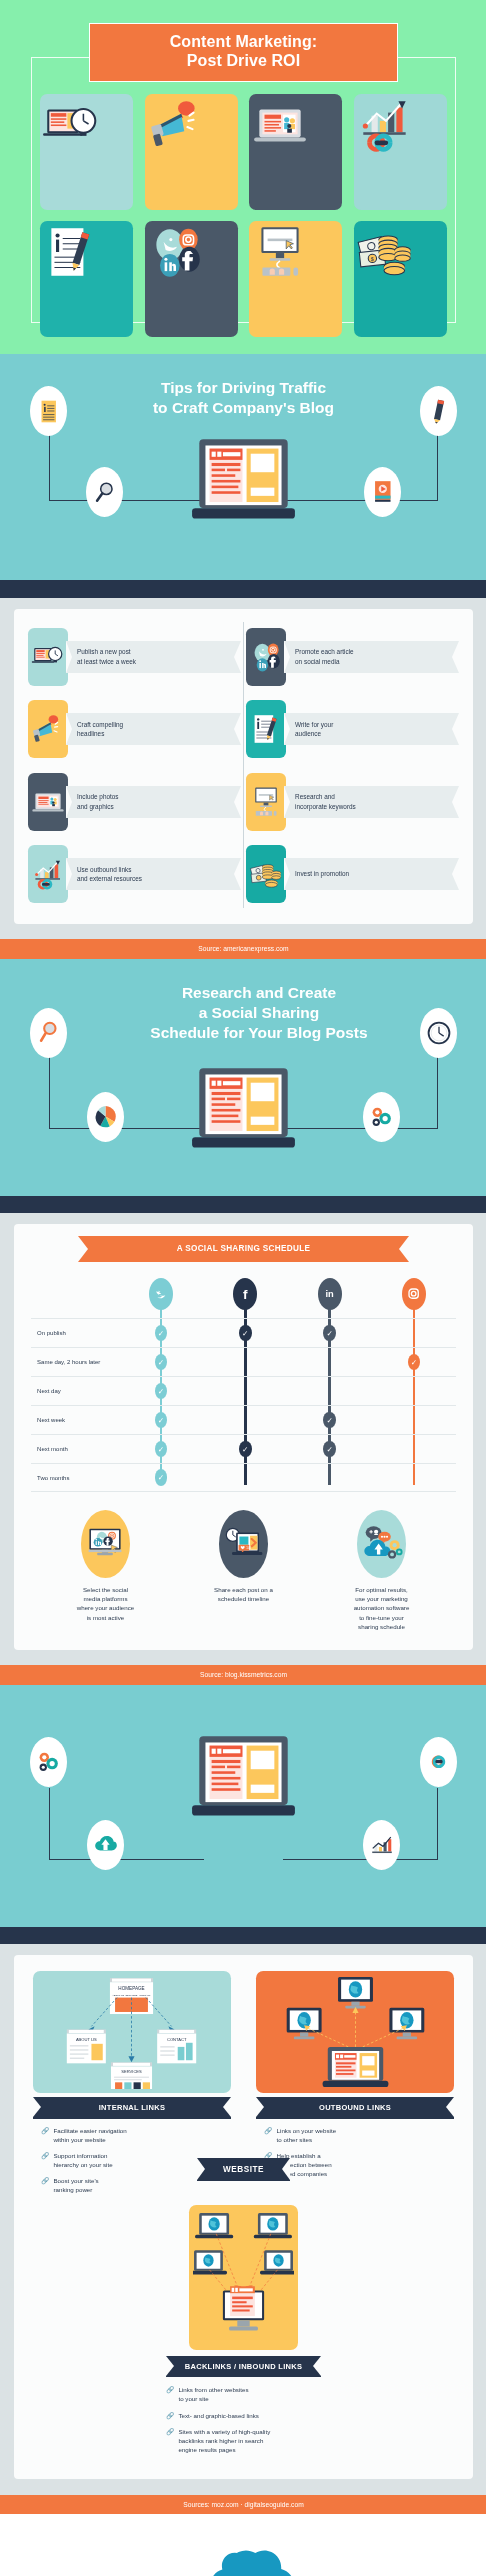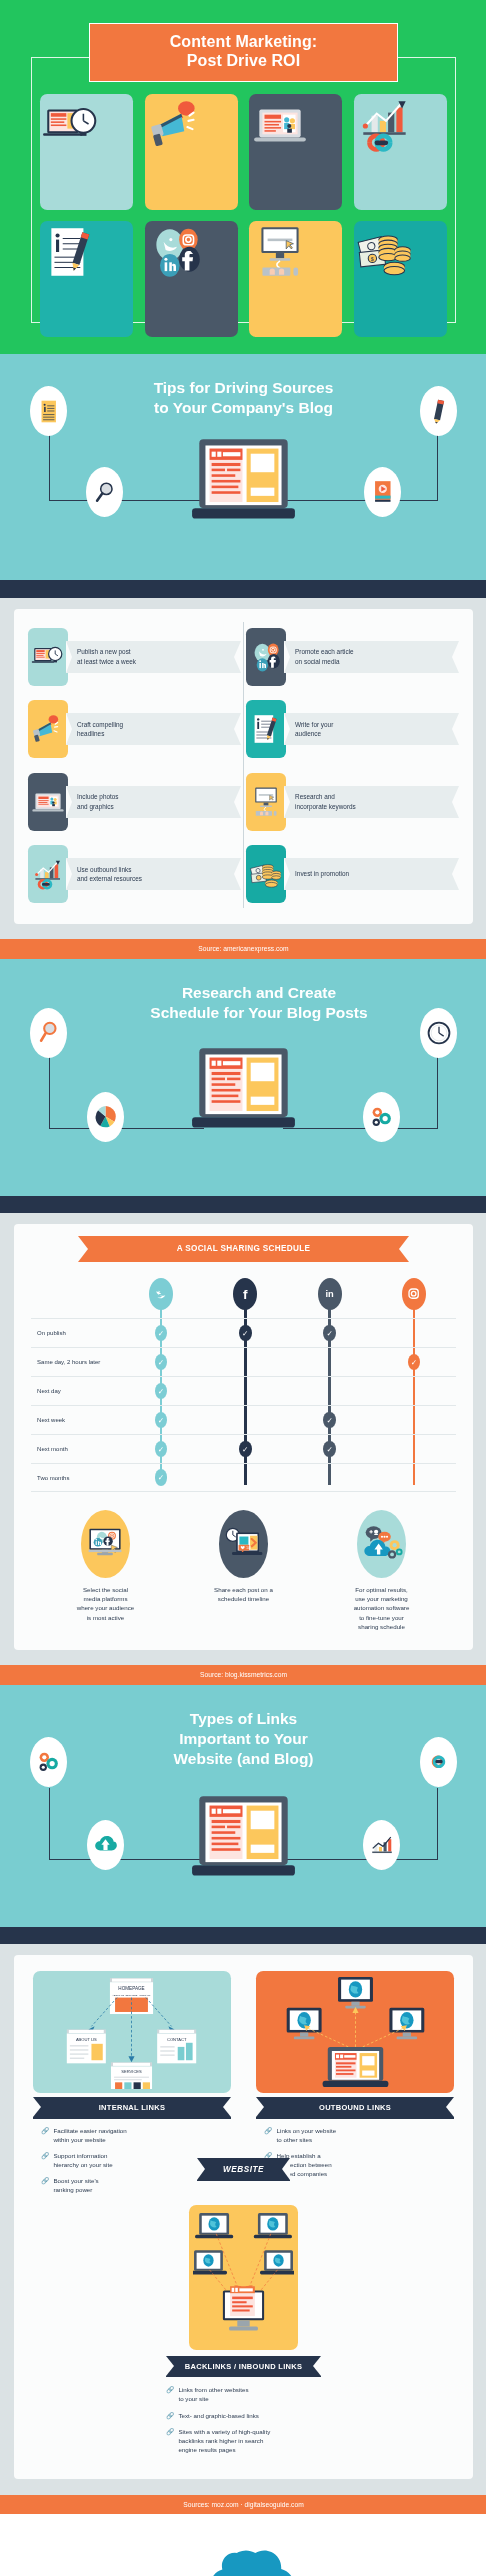--- a/index.html
+++ b/index.html
@@ -4,21 +4,21 @@
 <style>
   * { box-sizing: border-box; margin: 0; padding: 0; }
   html, body { background: #ffffff; }
   body {
     width: 487px;
     font-family: "Liberation Sans", "DejaVu Sans", sans-serif;
     color: #2b3a4f;
     -webkit-font-smoothing: antialiased;
   }
   .page { width: 487px; position: relative; overflow: hidden; }
-  .hero { background: #22c55e; padding: 13.4px 0 17.5px; position: relative; }
+  .hero { background: #86efac; padding: 13.4px 0 17.5px; position: relative; }
   .hero-frame {
     position: absolute; left: 31px; right: 31px; top: 57px; bottom: 31px;
     border: 1px solid rgba(255,255,255,.85);
     border-left-width: 1px; border-right-width: 1px;
   }
   .hero-title-box {
     position: relative; z-index: 3;
     width: 309px; margin: 9.3px auto 0;
     border: 1px solid #ffffff; background: #f2773f;
     padding: 8.2px 5.2px 10.3px; text-align: center;
@@ -355,22 +355,22 @@
             <ellipse cx="78" cy="96" rx="20" ry="8"></ellipse>
           </g>
         </svg>
       </div>
 
     </div>
   </section>
 
   <section class="sec-head" style="min-height:226px;">
     <div class="title">
-      <span>Tips for Driving Sources</span>
-      <span>to Your Company's Blog</span>
+      <span>Tips for Driving Traffic</span>
+      <span>to Craft Company's Blog</span>
     </div>
 
     <div class="connector" style="left:49px;top:76px;width:155px;height:71px;border-right:none;border-top:none;"></div>
     <div class="connector" style="right:49px;top:76px;width:155px;height:71px;border-left:none;border-top:none;"></div>
 
     <div class="bubble" style="left:30px;top:32px;">
       <svg width="17.5" height="25" viewBox="0 0 34 48">
         <rect x="3" y="3" width="28" height="42" fill="#fcc75c"></rect>
         <circle cx="9" cy="11" r="2" fill="#26344b"></circle>
           <rect x="8" y="15" width="3" height="10" fill="#26344b"></rect>
@@ -670,20 +670,21 @@
         </div>
       </div>
     </div>
   </section>
 
   <div class="source">Source: americanexpress.com</div>
 
   <section class="sec-head" style="min-height:237px;">
     <div class="title" style="padding:0 72px;margin-left:31px;">
       <span>Research and Create</span>
+      <span>a Social Sharing</span>
       <span>Schedule for Your Blog Posts</span>
     </div>
 
     <div class="connector" style="left:49px;top:98px;width:155px;height:72px;border-right:none;border-top:none;"></div>
     <div class="connector" style="right:49px;top:98px;width:155px;height:72px;border-left:none;border-top:none;"></div>
 
     <div class="bubble" style="left:30px;top:49px;">
       <svg width="20.6" height="25" viewBox="0 0 40 48">
         <circle cx="23" cy="16" r="11" fill="#d9dde2" stroke="#f2773f" stroke-width="4"></circle>
         <line x1="15" y1="25" x2="6" y2="40" stroke="#f2773f" stroke-width="5" stroke-linecap="round"></line>
@@ -960,25 +961,20 @@
           </div>
         </div>
 
       </div>
     </div>
   </section>
 
   <div class="source">Source: blog.kissmetrics.com</div>
 
   <section class="sec-head" style="min-height:242px;">
-    <div class="title" style="padding:0 77px;">
-      <span>Types of Links</span>
-      <span>Important to Your</span>
-      <span>Website (and Blog)</span>
-    </div>
 
     <div class="connector" style="left:49px;top:103px;width:155px;height:72px;border-right:none;border-top:none;"></div>
     <div class="connector" style="right:49px;top:103px;width:155px;height:72px;border-left:none;border-top:none;"></div>
 
     <div class="bubble" style="left:30px;top:52px;">
       <svg width="24" height="23" viewBox="0 0 46 44">
         <circle cx="14" cy="14" r="9" fill="#f2773f"></circle>
           <circle cx="14" cy="14" r="4" fill="#fff"></circle>
         <circle cx="29" cy="26" r="11" fill="#17aaa3"></circle>
           <circle cx="29" cy="26" r="5" fill="#fff"></circle>
@@ -1199,21 +1195,21 @@
                 <span>Help establish a</span><br>
                 <span>connection between</span><br>
                 <span>related companies</span>
               </span>
             </div>
           </div>
         </div>
 
       </div>
 
-      <div style="position:relative;margin-top:-44px;font-style:italic;">
+      <div style="position:relative;margin-top:-44px;">
         <div class="website-chip">WEBSITE</div>
       </div>
 
       <div class="backlinks" style="margin-top:24px;">
         <div class="art">
           <svg width="101" height="135" viewBox="0 0 196 262">
             <g>
               <rect x="12" y="6" width="58" height="42" rx="3" fill="#4a5868"></rect>
               <rect x="17" y="11" width="48" height="33" fill="#fff"></rect>
               <ellipse cx="41" cy="27" rx="11" ry="13" fill="#1798c1"></ellipse>

